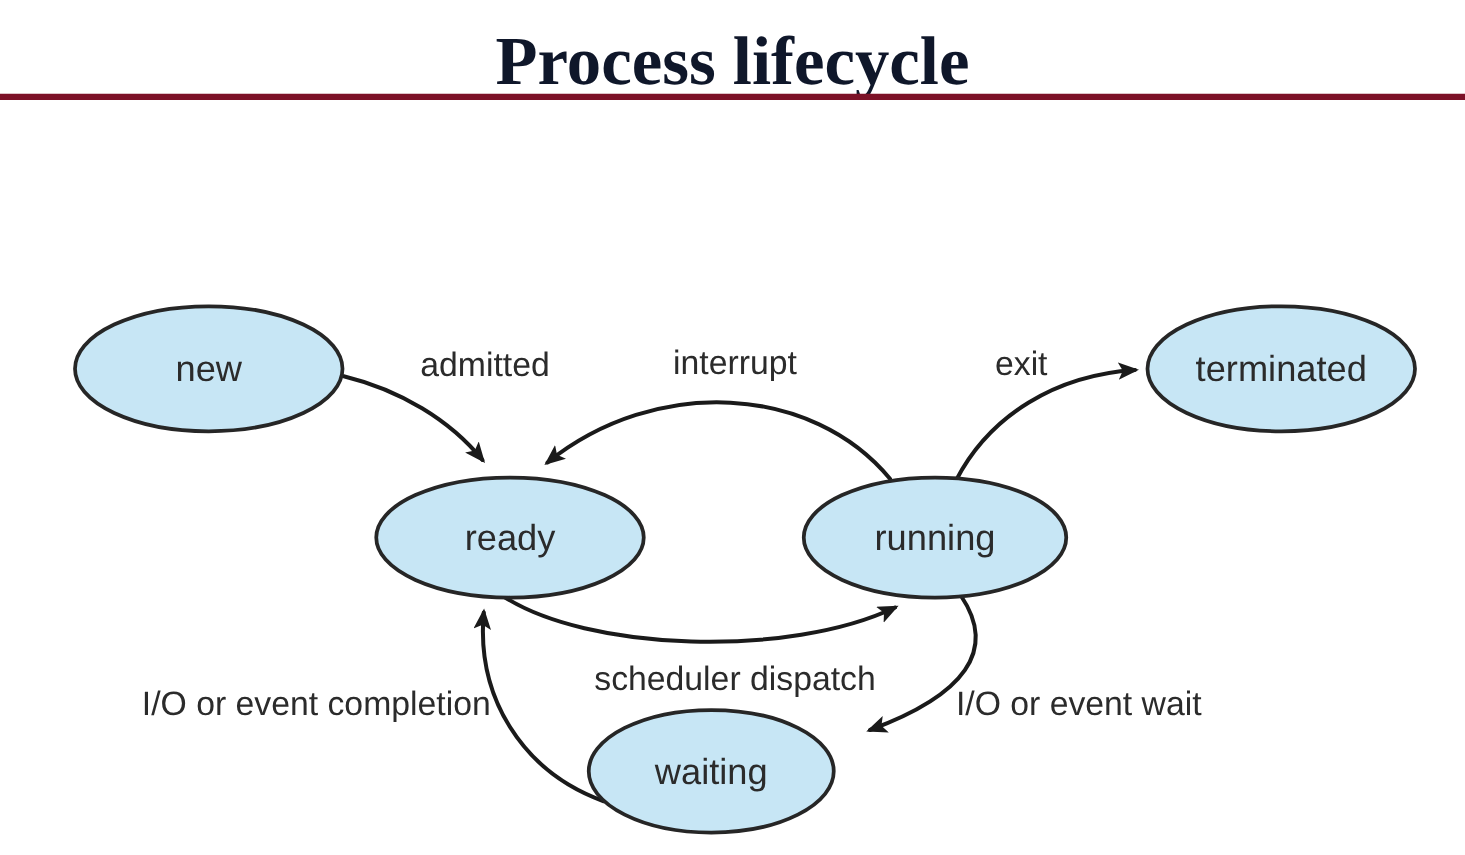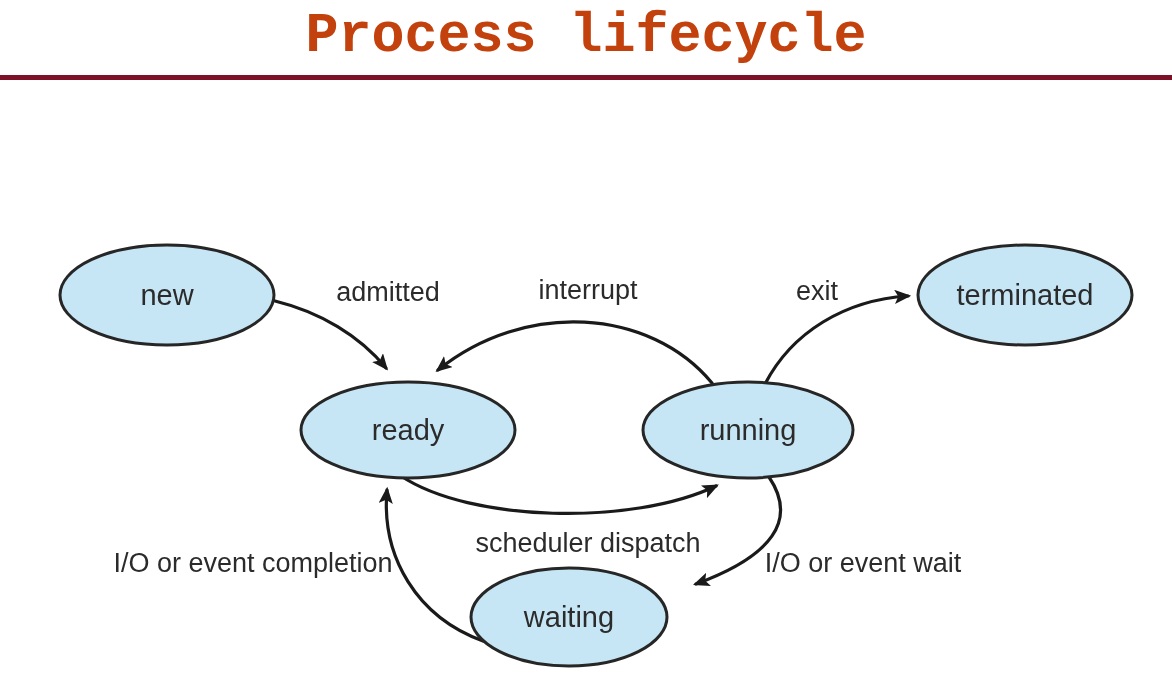--- a/index.html
+++ b/index.html
@@ -9,27 +9,27 @@
     height: 684px;
     background: #ffffff;
     overflow: hidden;
     font-family: "Liberation Sans", sans-serif;
   }
   .title {
     position: absolute;
     top: 2px;
     left: 0;
     right: 0;
-    margin: 0;
+    margin: 12px;
     text-align: center;
-    font-family: Liberation Mono, monospace;
+    font-family: Liberation Serif, serif;
     font-weight: bold;
     font-size: 55px;
     line-height: 70px;
-    color: #c2410c;
+    color: #0f172a;
     letter-spacing: 0px;
   }
   .title-divider {
     position: absolute;
     top: 75px;
     left: 0;
     width: 100%;
     height: 5px;
     background: #7c1127;
   }

